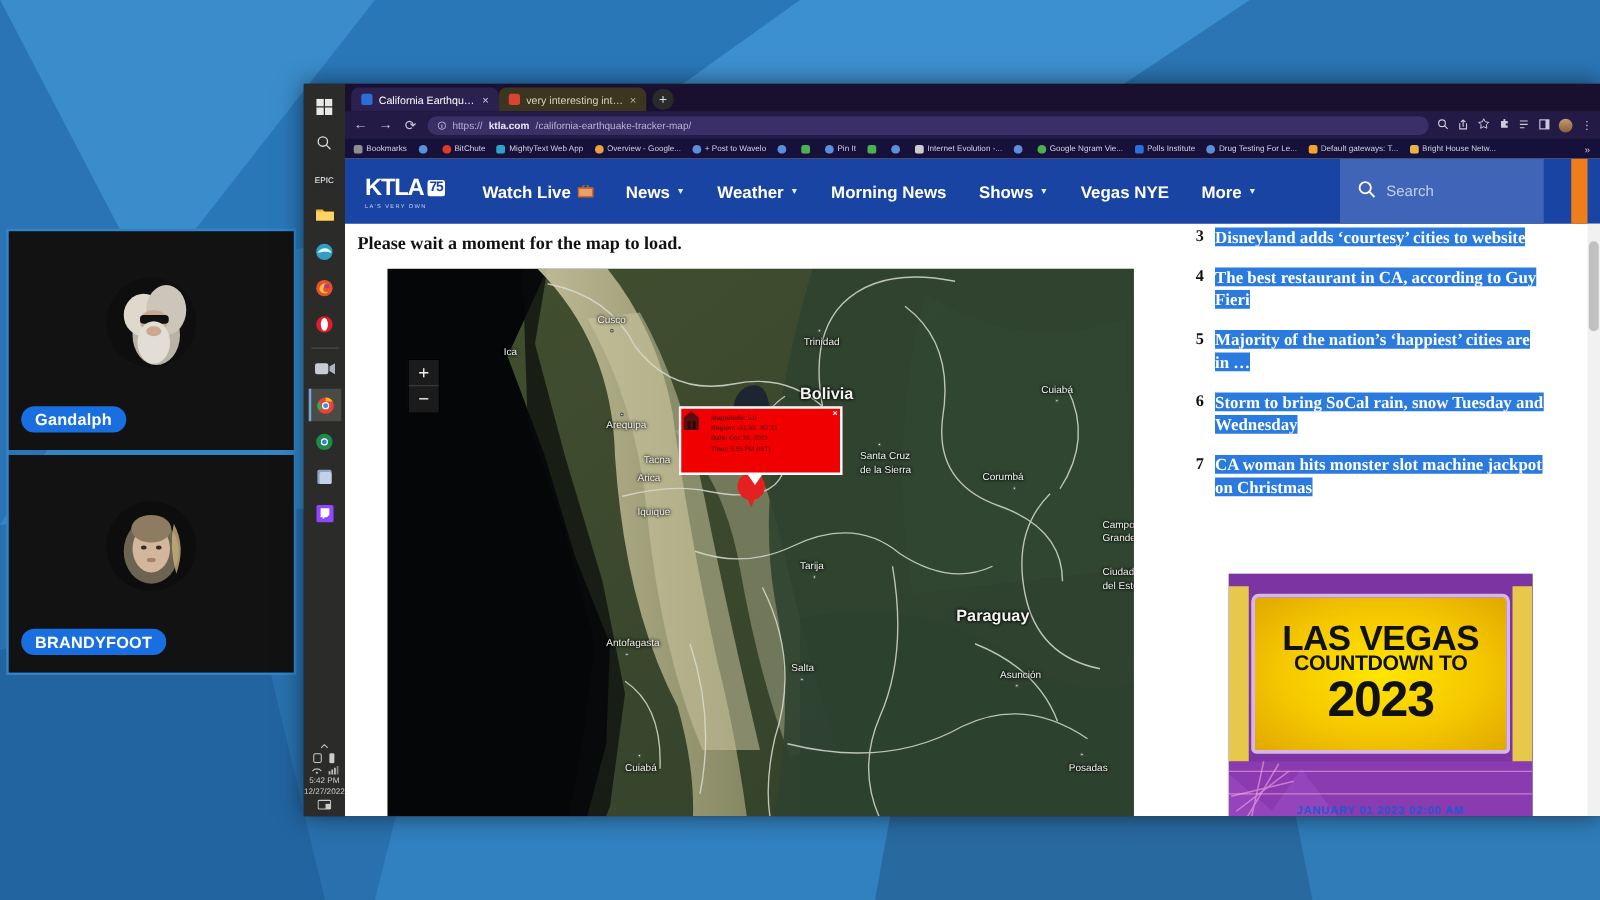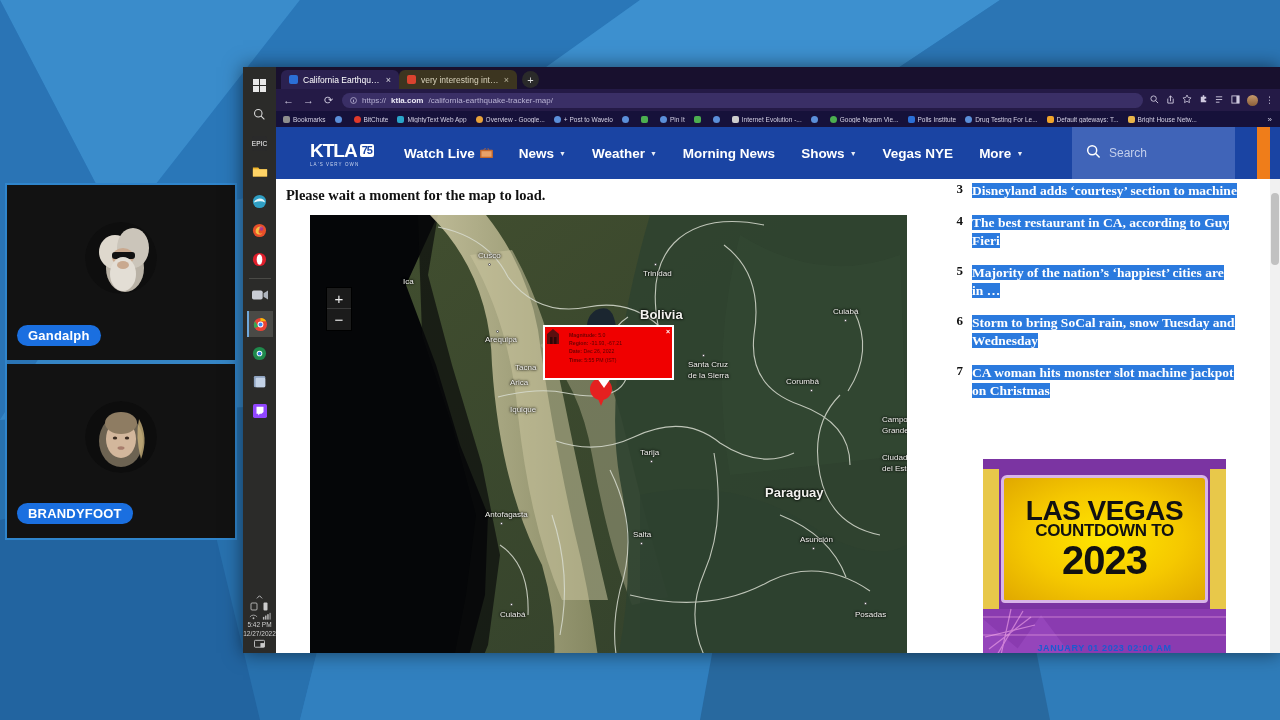--- a/index.html
+++ b/index.html
@@ -117,21 +117,21 @@
 
   
   #page {
     position:absolute; left:33px; top:60px; right:0; bottom:0;
     background:#fff; overflow:hidden;
   }
 
   
   #site-header {
     height:52px; background:#1a44a3; display:flex; align-items:center;
-    padding-left:34px; position:relative;
+    padding-left:16px; position:relative;
   }
   #ktla-logo { display:flex; flex-direction:column; align-items:flex-start; }
   #ktla-logo .lg-main {
     display:flex; align-items:center; gap:3px;
     color:#fff; font-weight:bold; font-size:19px; letter-spacing:-1px;
   }
   #ktla-logo .lg-75 {
     background:#fff; color:#1a44a3; font-size:11px; font-weight:bold;
     padding:0 2px; border-radius:2px; line-height:13px;
   }
@@ -749,21 +749,21 @@
               <div><b>Time:</b> <span>5:55 PM (IST)</span></div>
             </div>
             <span id="popup-close">×</span>
           </div>
         </div>
       </div>
 
       <div id="col-side">
         <div class="story">
           <span class="story-num">3</span>
-          <span><span class="story-title">Disneyland adds ‘courtesy’ section to machine</span></span>
+          <span><span class="story-title">Disneyland adds ‘courtesy’ cities to website</span></span>
         </div>
         <div class="story">
           <span class="story-num">4</span>
           <span><span class="story-title">The best restaurant in CA, according to Guy Fieri</span></span>
         </div>
         <div class="story">
           <span class="story-num">5</span>
           <span><span class="story-title">Majority of the nation’s ‘happiest’ cities are in …</span></span>
         </div>
         <div class="story">

